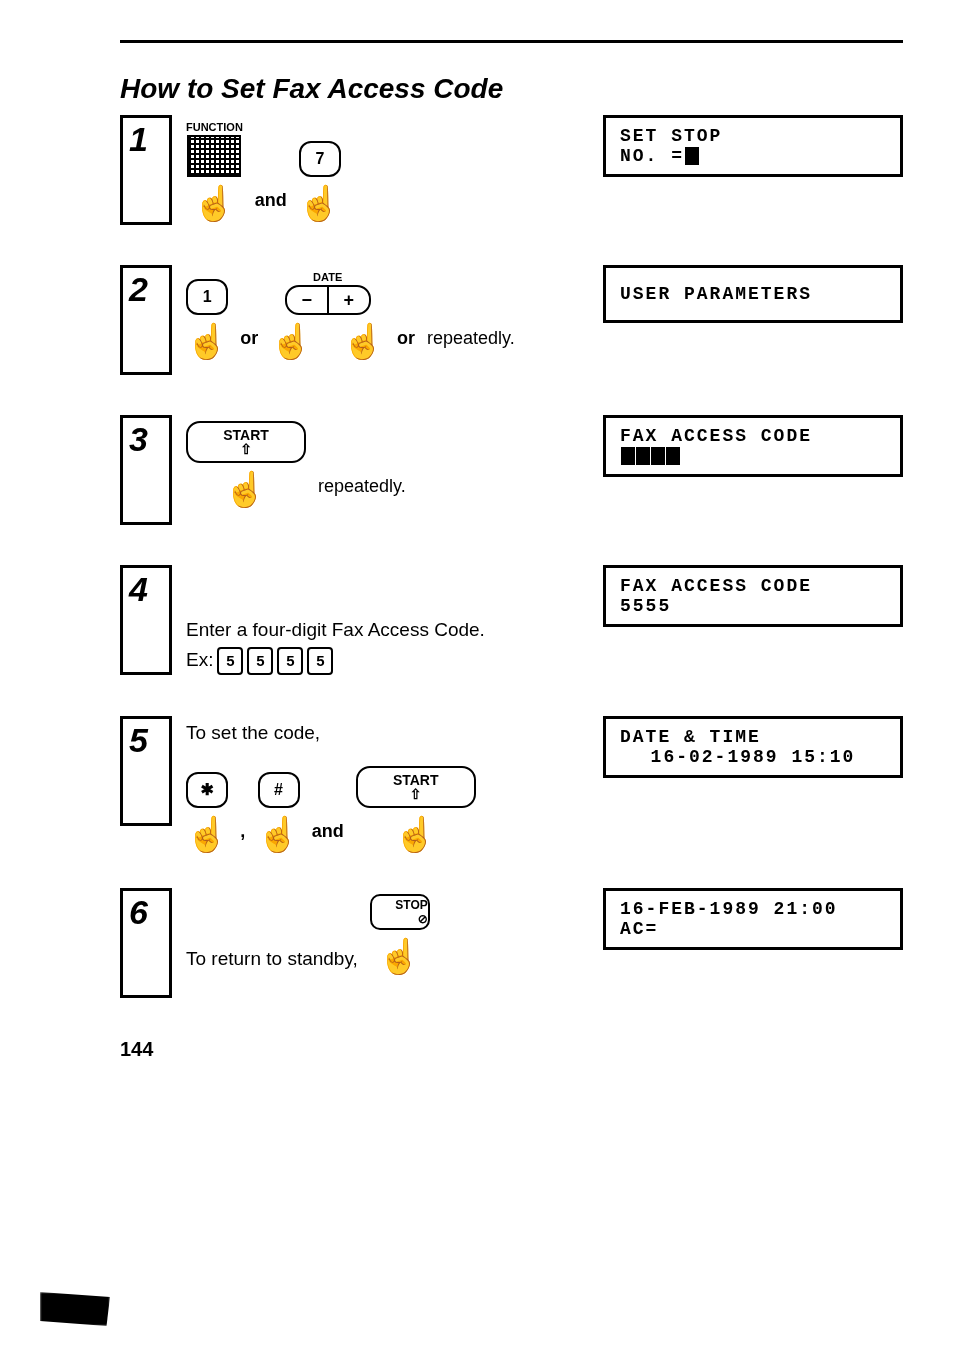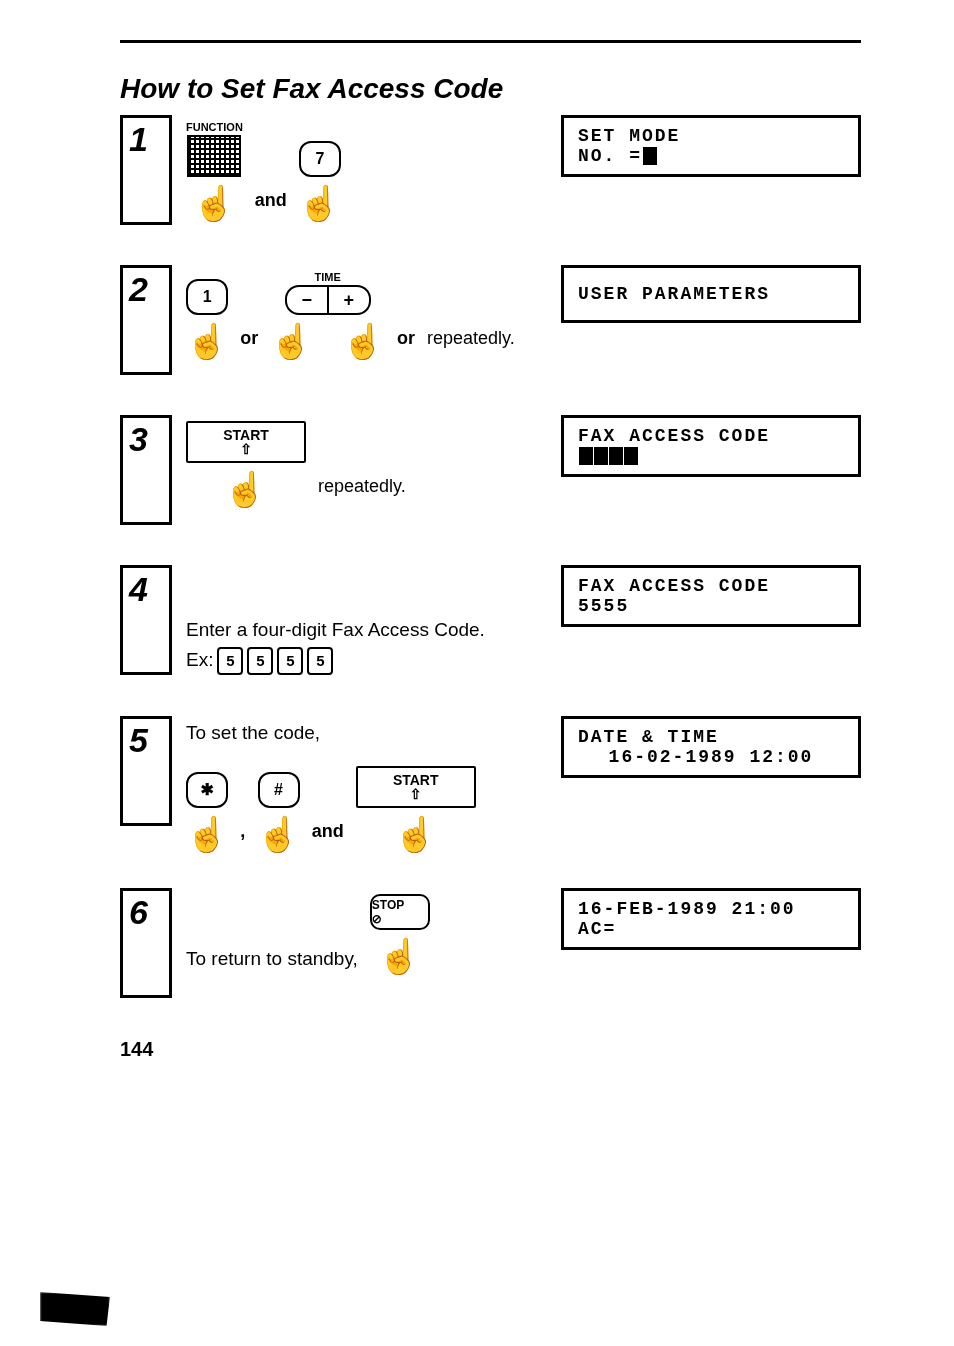--- a/index.html
+++ b/index.html
@@ -4,21 +4,21 @@
 <style>
   body {
     margin: 0;
     padding: 0;
     font-family: Arial, Helvetica, sans-serif;
     background: #fff;
     color: #000;
     width: 954px;
   }
   .page {
-    padding: 40px 93px 40px 120px;
+    padding: 40px 51px 40px 120px;
   }
   .rule {
     border-top: 3px solid #000;
     margin-bottom: 30px;
   }
   h1 {
     font-size: 28px;
     font-weight: 900;
     margin: 0 0 10px 0;
     font-style: italic;
@@ -79,21 +79,21 @@
     display: inline-flex;
     align-items: center;
     justify-content: center;
     font-weight: bold;
     font-size: 16px;
     box-sizing: border-box;
   }
   .key-wide {
     min-width: 120px;
     height: 42px;
-    border-radius: 2px;
+    border-radius: 14px;
     flex-direction: column;
     font-size: 14px;
     line-height: 1.1;
   }
   .key-small {
     min-width: 26px;
     height: 28px;
     border-radius: 4px;
     border: 2px solid #000;
     padding: 0 4px;
@@ -189,21 +189,21 @@
     font-size: 14px;
     line-height: 0.9;
   }
   .stop-key {
     border: 2.5px solid #000;
     border-radius: 10px;
     width: 56px;
     padding: 2px 0;
     display: flex;
     flex-direction: column;
-    align-items: flex-start;
+    align-items: flex-end;
     font-size: 12px;
     font-weight: bold;
   }
 </style>
 </head>
 <body>
 
 <div class="page">
   <div class="rule"></div>
 
@@ -217,35 +217,35 @@
         <div class="func-grid"></div>
         <span class="hand">☝</span>
       </div>
       <div class="txtword">and</div>
       <div class="btn-col">
         <div class="key">7</div>
         <span class="hand">☝</span>
       </div>
     </div>
     <div class="display-box">
-      <div>SET  MODE</div>
+      <div>SET  STOP</div>
       <div class="display-line2"><span>NO. =</span><span class="blk"></span></div>
     </div>
   </div>
 
   <div class="step-row">
     <div class="step-num">2</div>
     <div class="step-mid">
       <div class="btn-col">
         <div class="key">1</div>
         <span class="hand">☝</span>
       </div>
       <div class="txtword">or</div>
       <div class="mode-group">
-        <div class="label-tiny">TIME</div>
+        <div class="label-tiny">DATE</div>
         <div class="mode-keys">
           <div class="mode-half">−</div>
           <div class="mode-divider"></div>
           <div class="mode-half">+</div>
         </div>
         <div style="display:flex;gap:30px">
           <span class="hand">☝</span>
           <span class="hand">☝</span>
         </div>
       </div>
@@ -314,21 +314,21 @@
       <div class="btn-col">
         <div class="key key-wide">
           <span>START</span>
           <span class="uparrow">⇧</span>
         </div>
         <span class="hand">☝</span>
       </div>
     </div>
     <div class="display-box">
       <div>DATE  &amp;  TIME</div>
-      <div class="display-line2" style="text-align:center">16-02-1989  12:00</div>
+      <div class="display-line2" style="text-align:center">16-02-1989  15:10</div>
     </div>
   </div>
 
   <div class="step-row">
     <div class="step-num">6</div>
     <div class="step-mid" style="align-items:flex-end">
       <div style="font-size:19px;align-self:flex-end">To return to standby,</div>
       <div class="btn-col">
         <div class="stop-key">
           <span>STOP</span>

